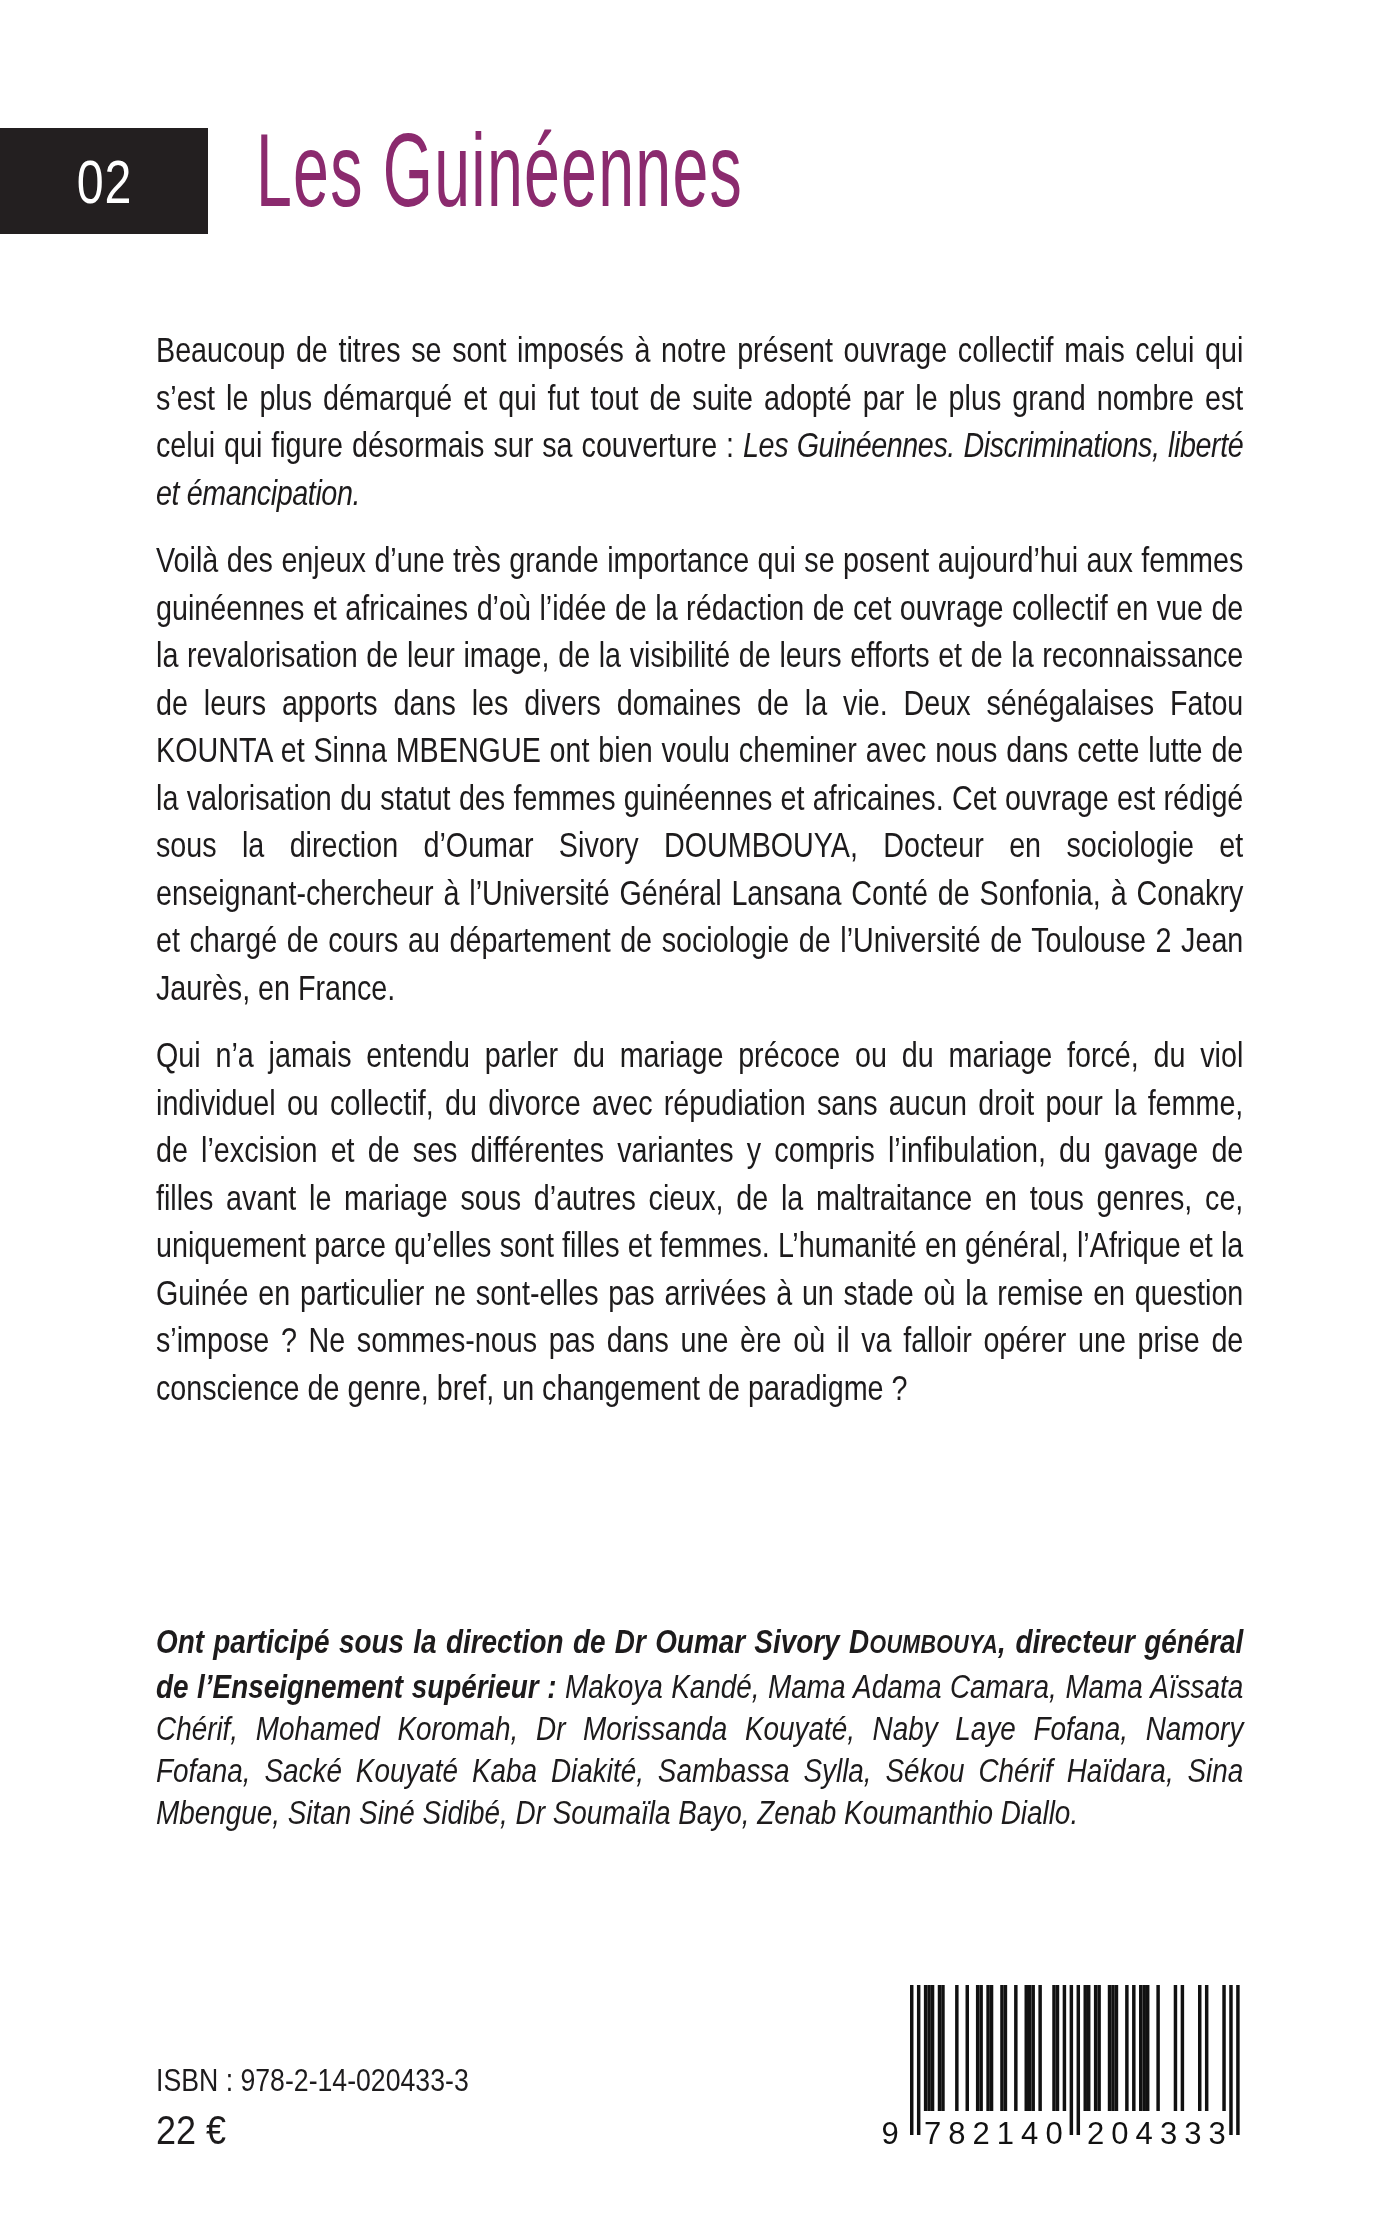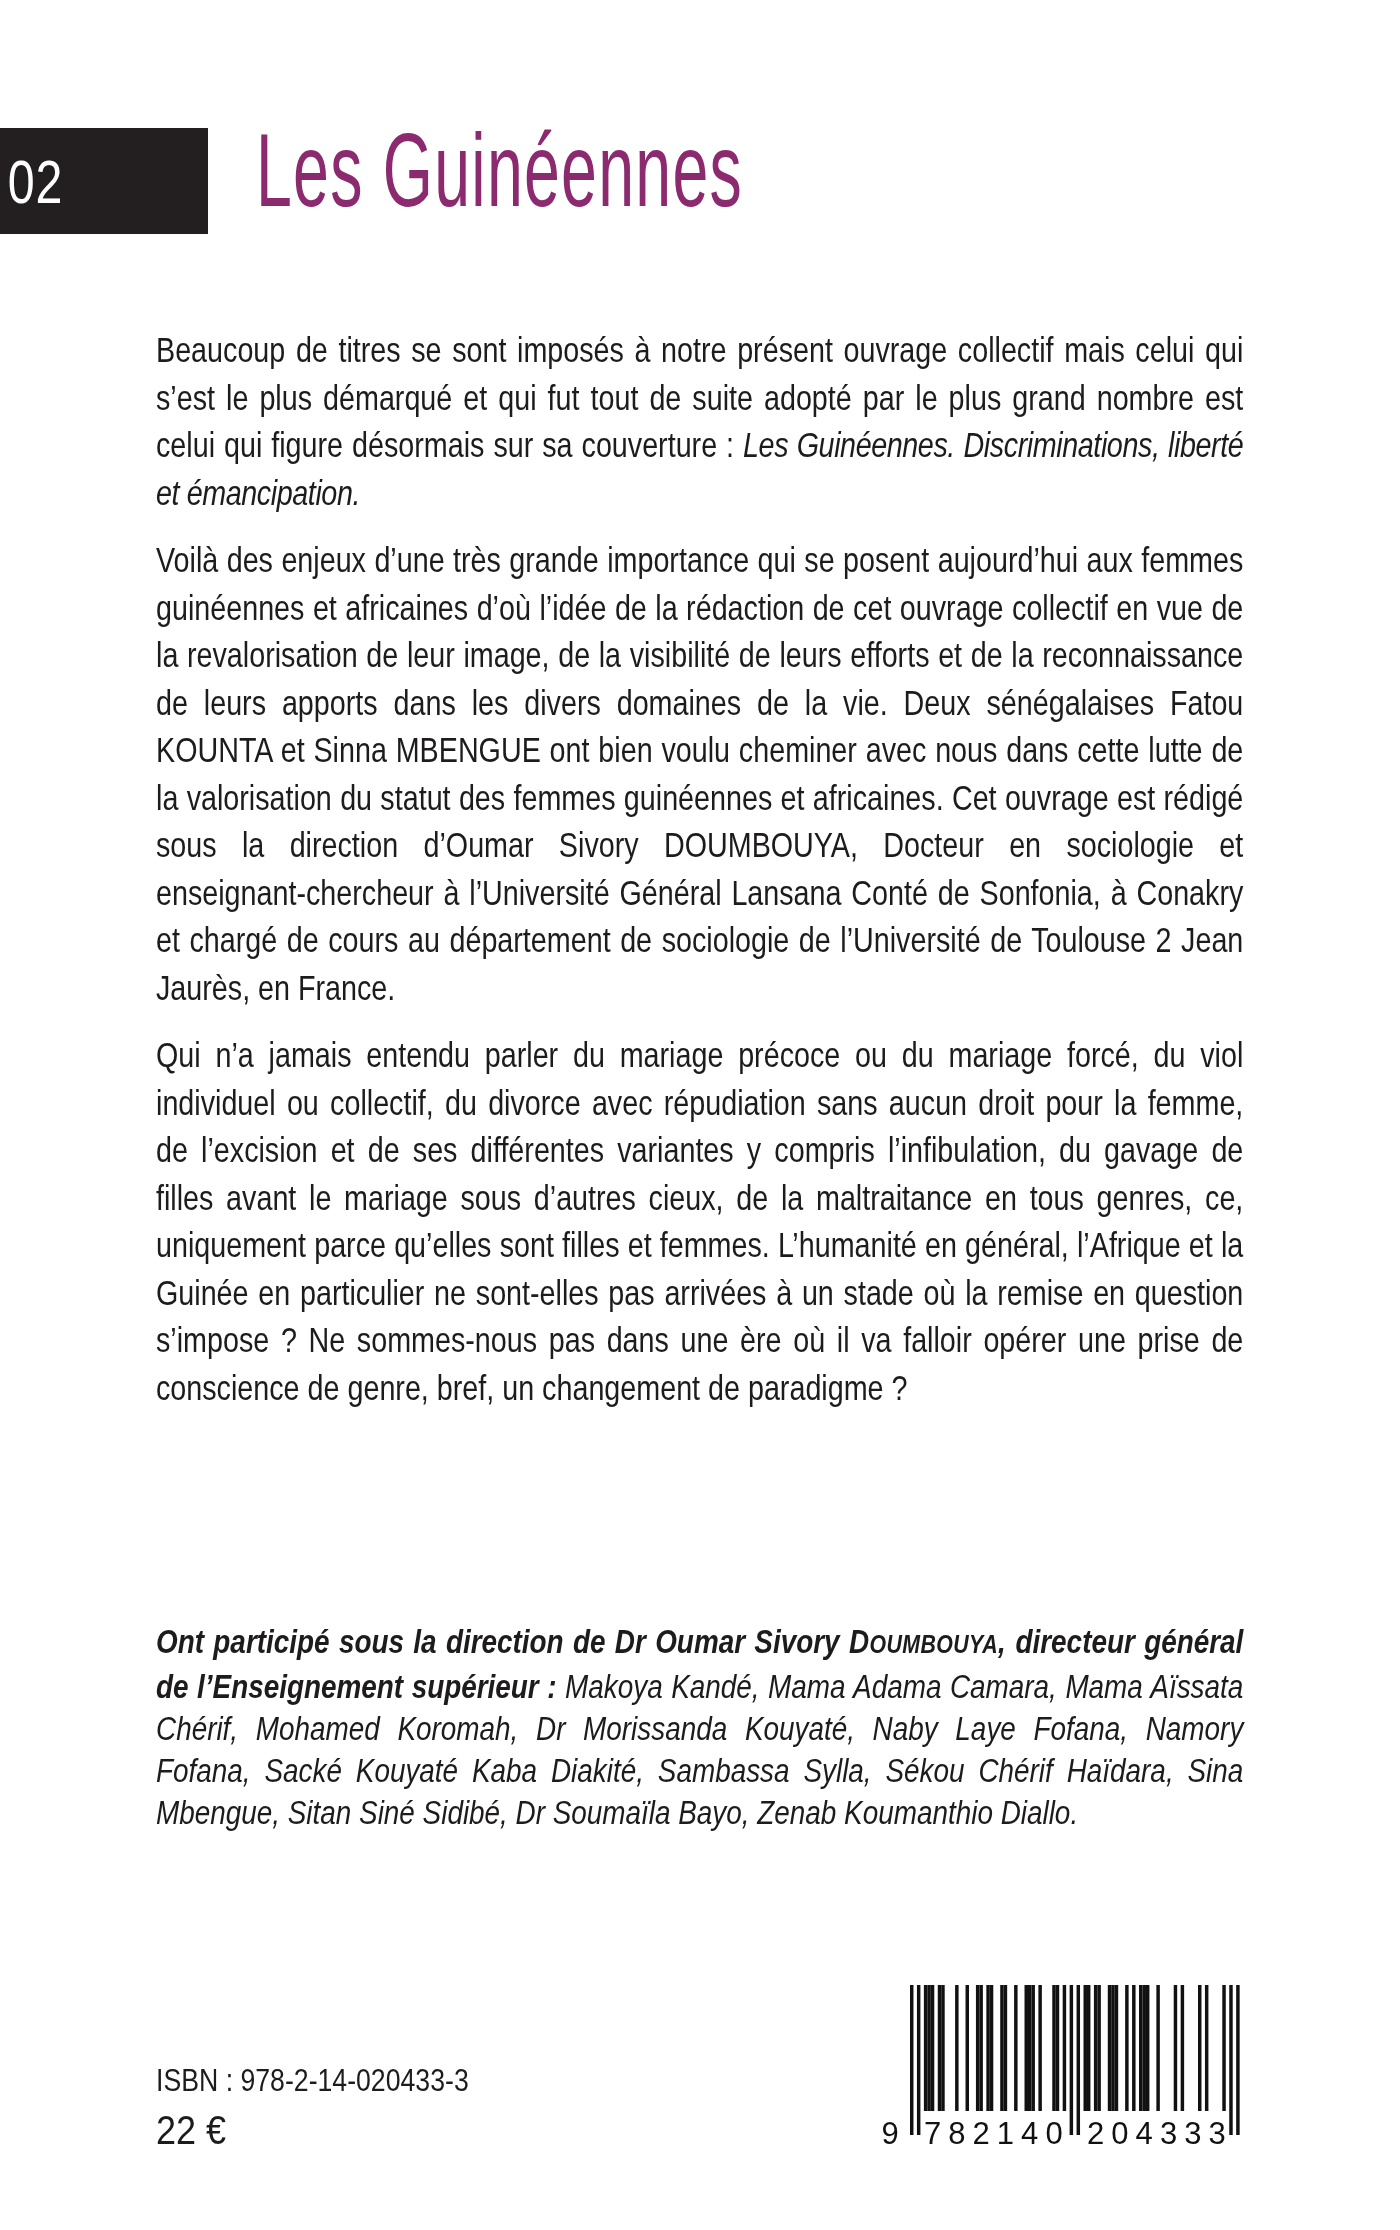--- a/index.html
+++ b/index.html
@@ -1,20 +1,20 @@
 <!DOCTYPE html>
 <html><head>
 <meta charset="utf-8">
 <style>
   html, body { margin: 0; padding: 0; background: #ffffff; }
   body { width: 1400px; height: 2230px; position: relative; overflow: hidden; color: #1d1b1c; }
   .num-box {
     position: absolute; left: 0; top: 128px; width: 208px; height: 106px;
     background: #231f20; color: #ffffff;
-    display: flex; align-items: center; 
+    display: flex; align-items: center; justify-content: center;
   }
   .num-box span {
     font-family: "Liberation Sans", sans-serif; font-size: 62px; font-weight: 400;
     display: inline-block; transform: scaleX(0.78); letter-spacing: 1px; line-height: 1;
     margin-top: 2px;
   }
   .title {
     position: absolute; left: 256px; top: 118px; white-space: nowrap;
     font-family: "DejaVu Sans", sans-serif; font-weight: 200; font-size: 104px; line-height: 1;
     color: #8b2a6e; transform-origin: left top; transform: scaleX(0.62);

